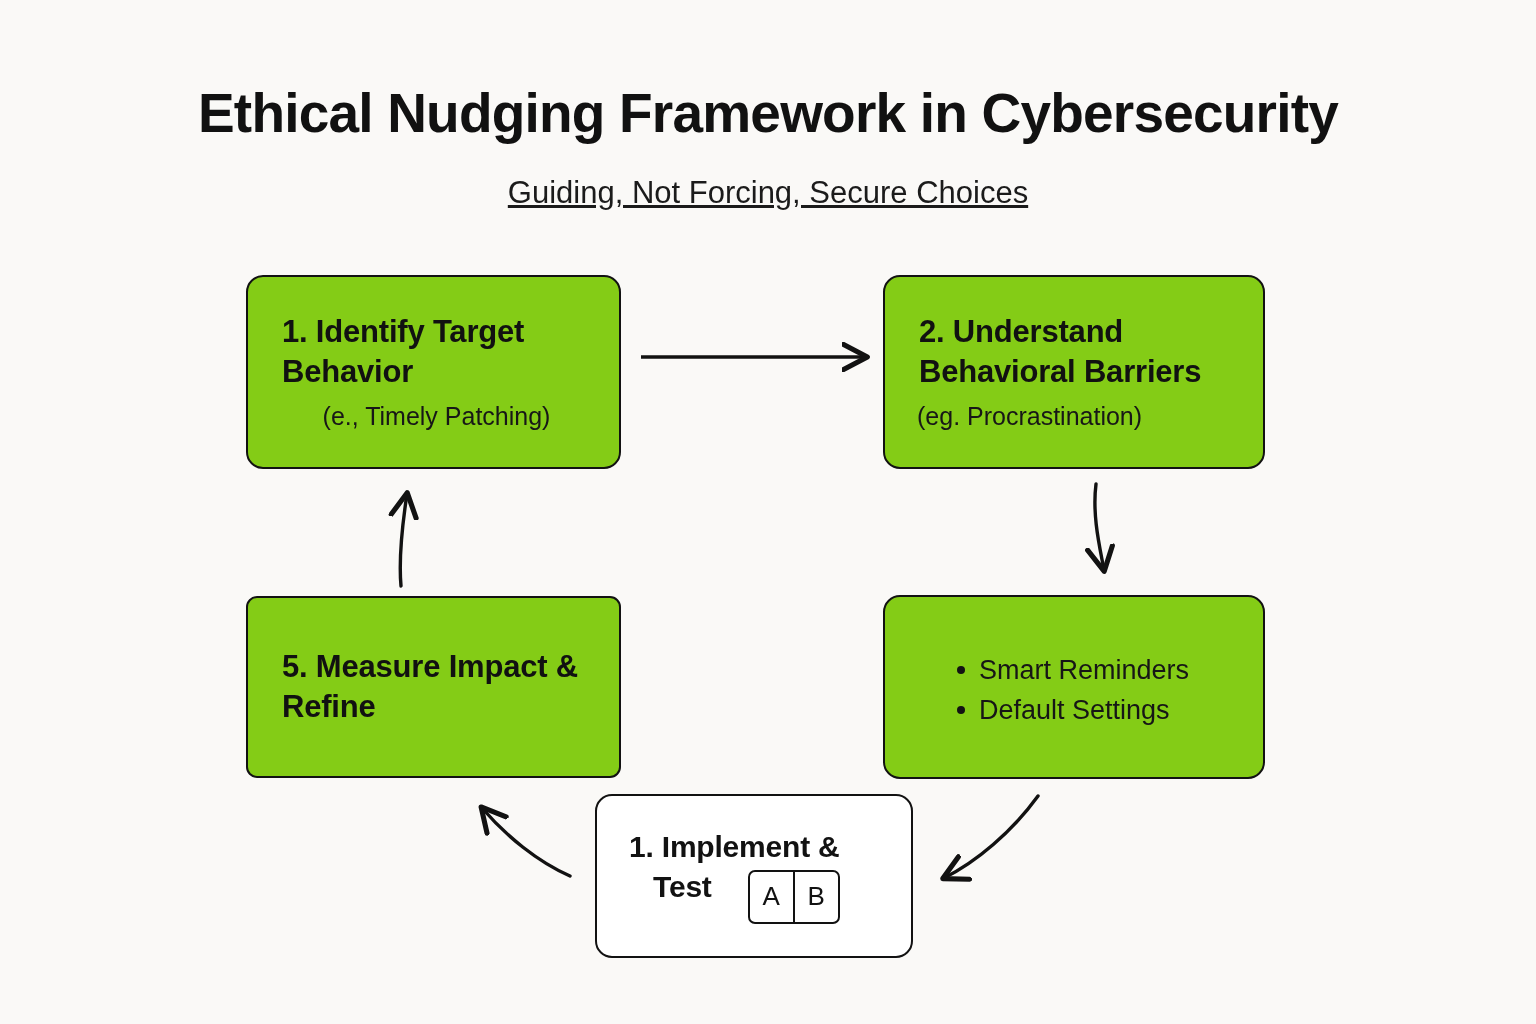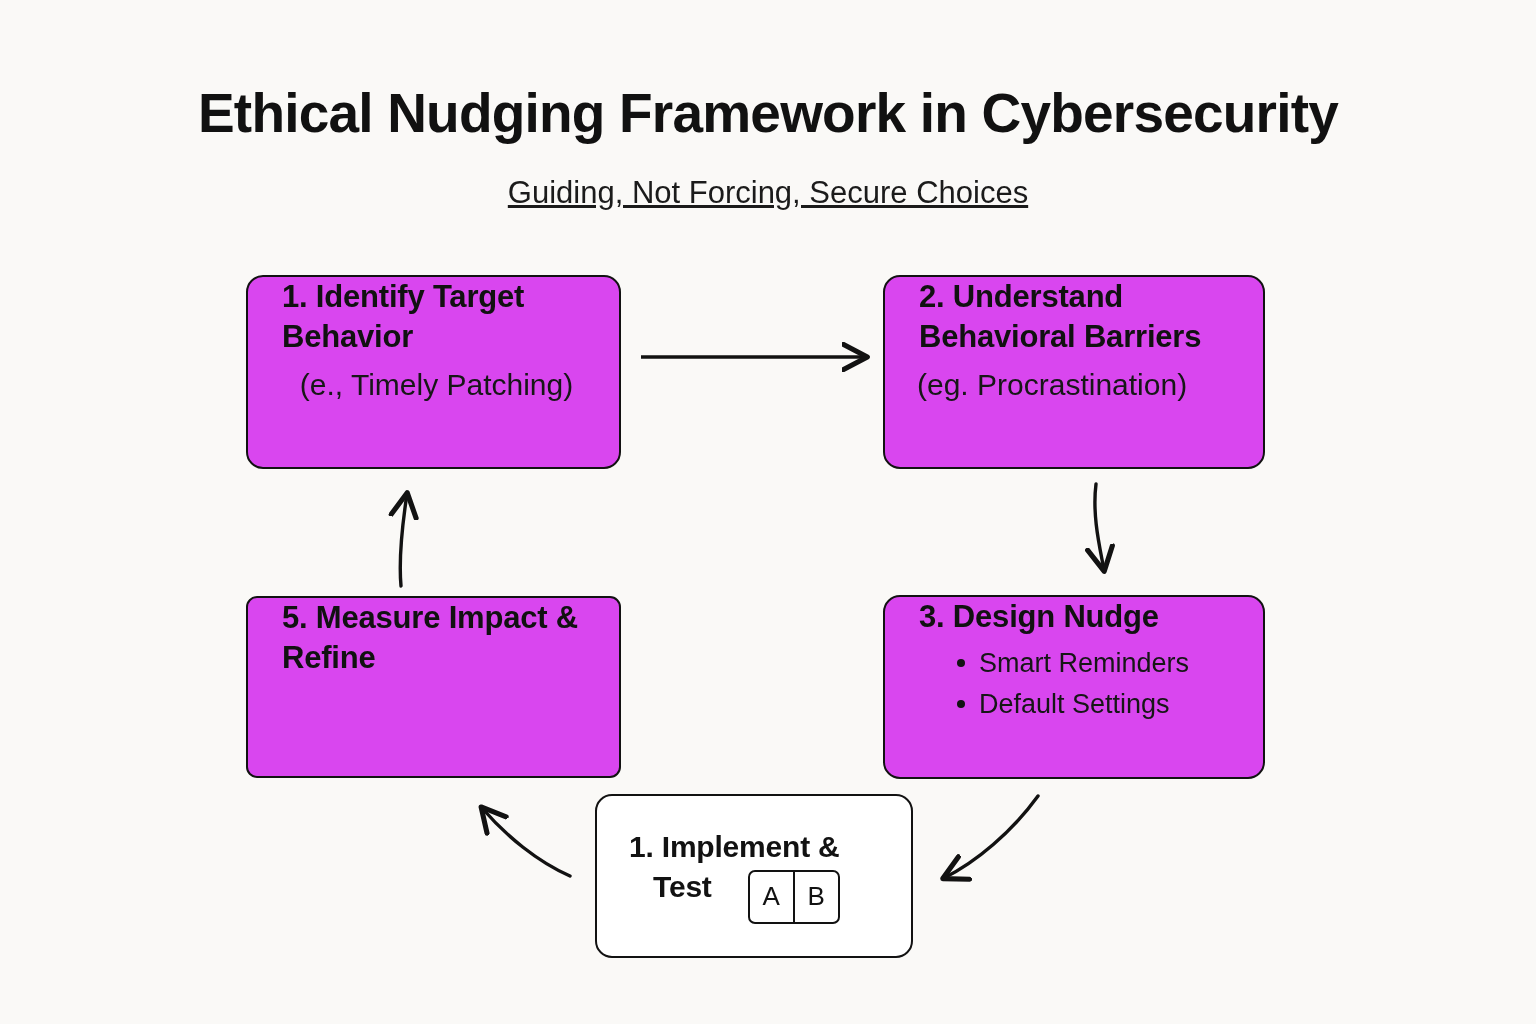--- a/index.html
+++ b/index.html
@@ -56,33 +56,34 @@
     height: 1024px;
     pointer-events: none;
   }
 
   
   .node {
     position: absolute;
     box-sizing: border-box;
     border: 2.6px solid #121212;
     border-radius: 17px;
-    background: #d946ef;
+    background: #84cc16;
     display: flex;
     flex-direction: column;
+    justify-content: center;
   }
   .node .heading {
     font-size: 31px;
     font-weight: 700;
     line-height: 1.30;
     color: #111111;
     letter-spacing: -0.2px;
   }
   .node .sub {
-    font-size: 30px;
+    font-size: 25px;
     font-weight: 400;
     line-height: 1.30;
     color: #171717;
     margin-top: 7px;
   }
 
   
   #node-identify {
     left: 246px;
     top: 275px;
@@ -233,21 +234,20 @@
     <div class="heading">1. Identify Target Behavior</div>
     <div class="sub">(e., Timely Patching)</div>
   </div>
 
   <div class="node" id="node-barriers">
     <div class="heading">2. Understand Behavioral Barriers</div>
     <div class="sub">(eg. Procrastination)</div>
   </div>
 
   <div class="node" id="node-design">
-    <div class="heading">3. Design Nudge</div>
     <ul class="bullets">
       <li>Smart Reminders</li>
       <li>Default Settings</li>
     </ul>
   </div>
 
   <div class="node" id="node-implement">
     <div class="row1">1. Implement &amp;</div>
     <div class="row2">
       <span class="word">Test</span>

